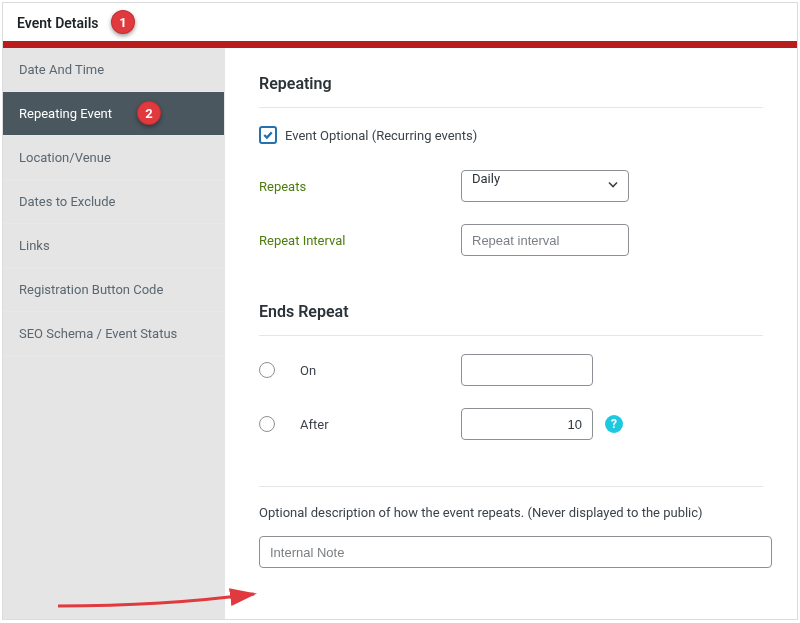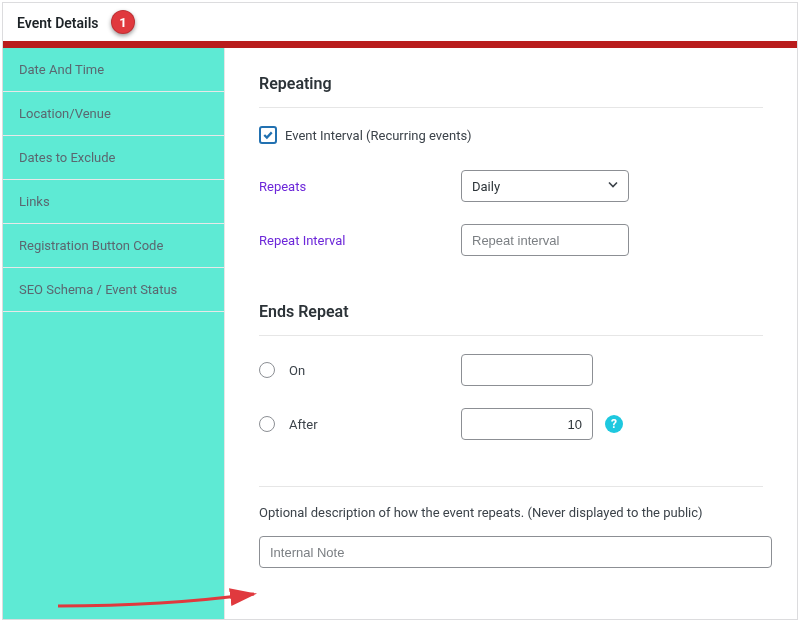--- a/index.html
+++ b/index.html
@@ -31,21 +31,21 @@
     position: relative;
   }
   .body {
     display: flex;
     flex: 1;
     min-height: 0;
   }
   .sidebar {
     width: 222px;
     border-right: 1px solid #e5e5e5;
-    background: #5eead4;
+    background: #e5e5e5;
   }
   .sidebar-item {
     padding: 14px 16px;
     font-size: 13px;
     color: #5b6770;
     border-bottom: 1px solid #e8e8e8;
     cursor: pointer;
     position: relative;
   }
   .sidebar-item.active {
@@ -65,21 +65,21 @@
   }
   .hr { border: 0; border-top: 1px solid #e6e6e6; margin-bottom: 18px; }
   .row {
     display: flex;
     align-items: center;
     margin-bottom: 22px;
   }
   .row-label {
     width: 202px;
     font-size: 13px;
-    color: #6d28d9;
+    color: #4d7c0f;
   }
   .checkbox-row { display: flex; align-items: center; gap: 8px; margin-bottom: 26px; }
   .chk {
     width: 18px; height: 18px;
     border: 2px solid #2271b1;
     border-radius: 3px;
     display: inline-flex;
     align-items: center;
     justify-content: center;
     color: #2271b1;
@@ -92,21 +92,21 @@
   .select-box {
     width: 168px;
     height: 32px;
     border: 1px solid #8c8f94;
     border-radius: 4px;
     padding: 0 30px 0 10px;
     font-size: 13px;
     color: #2c3338;
     background: #fff;
     display: flex;
-    align-items: center;
+    align-items: flex-start;
   }
   .select-wrap .chev {
     position: absolute;
     right: 10px;
     top: 50%;
     transform: translateY(-50%);
     pointer-events: none;
   }
   .text-input {
     width: 168px;
@@ -114,21 +114,21 @@
     border: 1px solid #8c8f94;
     border-radius: 4px;
     padding: 0 10px;
     font-size: 13px;
     color: #2c3338;
     background: #fff;
   }
   .text-input.long { width: 513px; }
   .text-input::placeholder { color: #7b7f83; }
   .radio-row { display: flex; align-items: center; margin-bottom: 22px; }
-  .radio-row .row-label-sm { width: 202px; display: flex; align-items: center; gap: 14px; }
+  .radio-row .row-label-sm { width: 202px; display: flex; align-items: center; gap: 25px; }
   .radio {
     width: 16px; height: 16px; border: 1px solid #8c8f94; border-radius: 50%; background: #fff;
   }
   .help-badge {
     width: 18px; height: 18px; border-radius: 50%;
     background: #1ec8df;
     color: #fff;
     font-size: 12px;
     font-weight: 700;
     display: inline-flex; align-items: center; justify-content: center;
@@ -164,20 +164,24 @@
 <div class="panel">
   <div class="panel-header">
     <span>Event Details</span>
     <span class="callout" style="left:108px; top:7px;">1</span>
   </div>
   <div class="body">
     <div class="sidebar">
       <div class="sidebar-item">
         <span>Date And Time</span>
       </div>
+      <div class="sidebar-item active" style="position:relative;">
+        <span>Repeating Event</span>
+        <span class="callout" style="left:134px; top:9px;">2</span>
+      </div>
       <div class="sidebar-item">
         <span>Location/Venue</span>
       </div>
       <div class="sidebar-item">
         <span>Dates to Exclude</span>
       </div>
       <div class="sidebar-item">
         <span>Links</span>
       </div>
       <div class="sidebar-item">
@@ -191,21 +195,21 @@
     <div class="content">
       <div class="section-title">Repeating</div>
       <hr class="hr">
 
       <div class="checkbox-row">
         <span class="chk">
           <svg viewBox="0 0 16 16">
               <path d="M3 8 L6.5 11.5 L13 4.5"></path>
             </svg>
         </span>
-        <span>Event Interval (Recurring events)</span>
+        <span>Event Optional (Recurring events)</span>
       </div>
 
       <div class="row">
         <div class="row-label">Repeats</div>
         <div class="select-wrap">
           <div class="select-box">
             <span>Daily</span>
           </div>
           <span class="chev">
             <svg width="12" height="12" viewBox="0 0 12 12">

